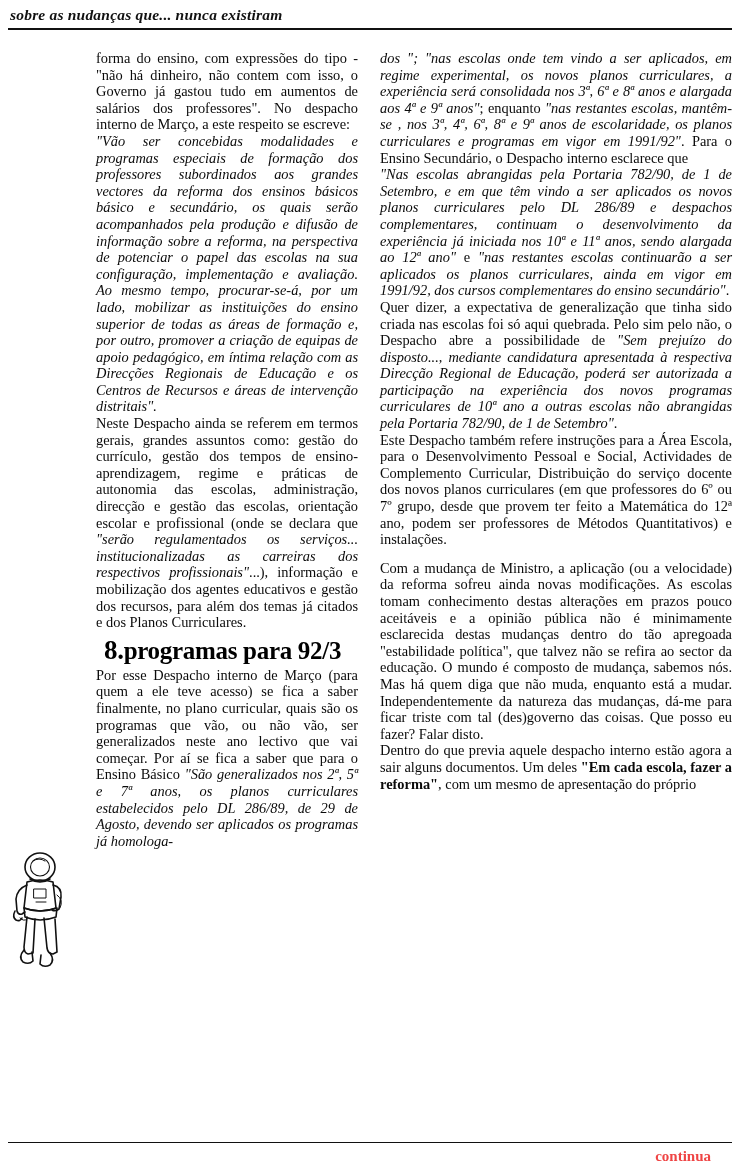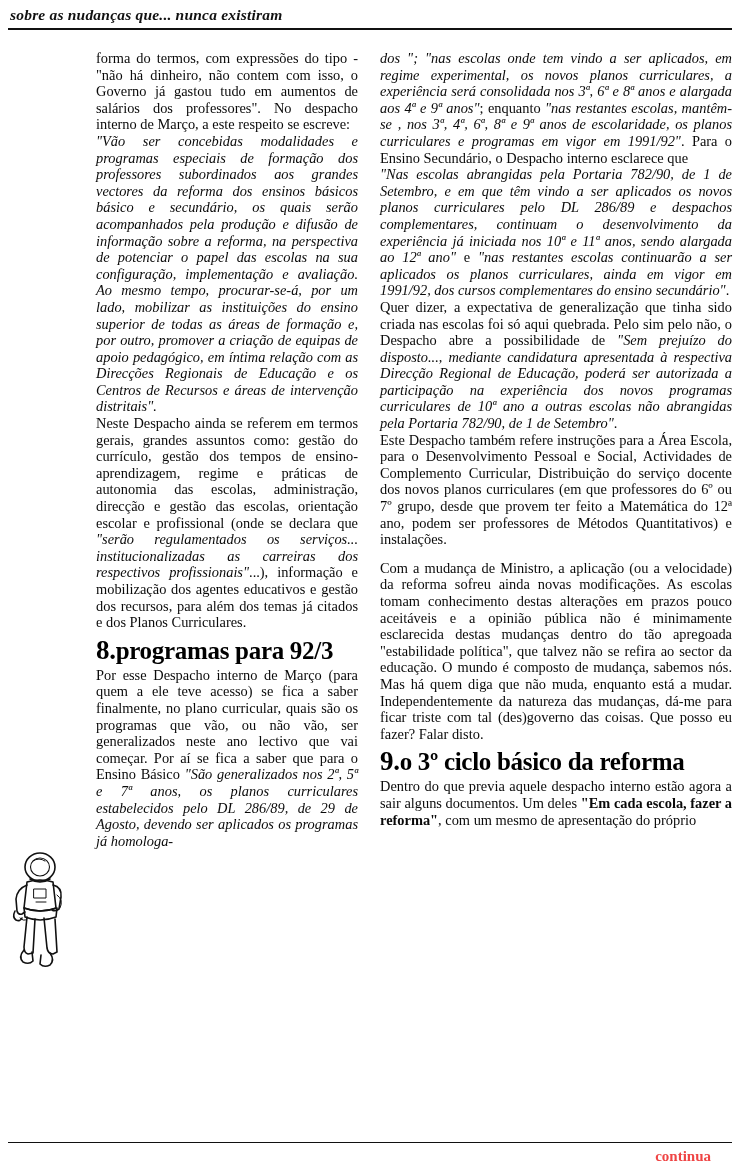--- a/index.html
+++ b/index.html
@@ -72,21 +72,21 @@
   p + p { margin-top: 0px; }
 
   .it { font-style: italic; }
 
   
   h2.sect {
     font-family: "Liberation Serif", serif;
     font-weight: bold;
     font-size: 25px;
     line-height: 27px;
-    margin: 6px 0 3px 0;
+    margin: 6px 0 3px 8px;
     letter-spacing: -0.3px;
     color: #000;
   }
   h2.sect .num { font-size: 27px; }
 
   
   .astro {
     position: absolute;
     left: 0px;
     top: 845px;
@@ -118,21 +118,21 @@
 
 <div class="page">
 
   <div class="runhead">sobre as nudanças que... nunca existiram</div>
   <div class="runhead-rule"></div>
 
   <div class="cols">
 
     <div class="col col-left">
 
-      <p>forma do termos, com expressões do tipo - "não há dinheiro, não contem com isso, o Governo já gastou tudo em aumentos de salários dos professores". No despacho interno de Março, a este respeito se escreve:</p>
+      <p>forma do ensino, com expressões do tipo - "não há dinheiro, não contem com isso, o Governo já gastou tudo em aumentos de salários dos professores". No despacho interno de Março, a este respeito se escreve:</p>
 
       <p class="it">"Vão ser concebidas  modalidades e programas especiais de formação dos professores subordinados aos grandes vectores da reforma dos ensinos básicos básico e secundário, os quais serão acompanhados pela produção e difusão de informação sobre a reforma, na perspectiva de potenciar o papel das escolas na sua configuração, implementação e avaliação. Ao mesmo tempo, procurar-se-á, por um lado, mobilizar as instituições do ensino superior de todas as áreas de formação e, por outro, promover a criação de equipas de apoio pedagógico, em íntima relação com as Direcções Regionais de Educação e os Centros de Recursos e áreas de intervenção distritais".</p>
 
       <p><span>Neste Despacho ainda se referem em termos gerais, grandes assuntos como: gestão do currículo, gestão dos tempos de ensino-aprendizagem, regime e práticas de autonomia das escolas, administração, direcção e gestão das escolas, orientação escolar e profissional (onde se declara que </span><span class="it">"serão regulamentados os serviços... institucionalizadas as carreiras dos respectivos profissionais"</span><span>...), informação e mobilização dos agentes educativos e gestão dos recursos, para além dos temas já citados e dos Planos Curriculares.</span></p>
 
       <h2 class="sect"><span class="num">8.</span><span>programas para 92/3</span></h2>
 
       <p><span>Por esse Despacho interno de Março (para quem a ele teve acesso) se fica a saber finalmente, no plano curricular, quais são os programas que vão, ou não vão, ser generalizados neste ano lectivo  que vai começar. Por aí se fica a saber que  para o Ensino Básico </span><span class="it">"São generalizados nos 2ª, 5ª e 7ª anos, os planos curriculares estabelecidos pelo DL 286/89, de 29 de Agosto, devendo ser aplicados os programas já homologa-</span></p>
     </div>
 
@@ -143,21 +143,20 @@
       <p><span class="it">"Nas escolas abrangidas pela Portaria 782/90, de 1 de Setembro, e em que têm vindo a ser aplicados os novos planos curriculares pelo DL 286/89 e despachos complementares, continuam o desenvolvimento da experiência já iniciada nos 10ª e 11ª anos, sendo alargada ao 12ª ano"</span><span> e </span><span class="it">"nas restantes escolas continuarão a ser aplicados os planos curriculares, ainda em vigor em 1991/92, dos cursos complementares do ensino secundário"</span><span>.</span></p>
 
       <p><span>Quer dizer, a expectativa de generalização que tinha sido criada nas escolas foi só aqui quebrada. Pelo sim pelo não, o Despacho abre a possibilidade de </span><span class="it">"Sem prejuízo do disposto..., mediante candidatura apresentada à respectiva Direcção Regional de Educação, poderá ser autorizada a participação na experiência dos novos programas curriculares de 10ª ano a outras escolas não abrangidas pela Portaria 782/90, de 1 de Setembro"</span><span>.</span></p>
 
       <p>Este Despacho também refere instruções para a Área Escola, para o Desenvolvimento Pessoal e Social, Actividades de Complemento Curricular, Distribuição do serviço docente dos novos planos curriculares (em que professores do 6º ou 7º grupo, desde que provem ter feito a Matemática do 12ª ano, podem ser professores de Métodos Quantitativos) e instalações.</p>
 
       <div class="spacer-md"></div>
 
       <p>Com a mudança de Ministro, a aplicação (ou a velocidade) da reforma sofreu ainda novas modificações.  As escolas tomam conhecimento destas alterações em prazos pouco aceitáveis e a opinião pública não é minimamente esclarecida destas mudanças dentro do tão apregoada "estabilidade política", que talvez não se refira ao sector da educação. O mundo é composto de mudança, sabemos nós. Mas há quem diga que não muda, enquanto está a mudar. Independentemente da natureza das mudanças, dá-me para ficar triste com tal (des)governo das coisas. Que posso eu fazer? Falar disto.</p>
 
-      <h2 class="sect"><span class="num">9.</span><span>o 3º ciclo básico da reforma</span></h2>
 
       <p><span>Dentro do que previa aquele despacho interno estão agora a sair alguns documentos. Um deles </span><b>"Em cada escola, fazer a reforma"</b><span>, com um mesmo de apresentação do próprio</span></p>
     </div>
   </div>
 
   <div class="astro">
     <svg viewBox="0 0 84 135" width="84" height="135" aria-hidden="true">
       <g fill="none" stroke="#111" stroke-width="1.6" stroke-linecap="round" stroke-linejoin="round">
 
         <ellipse cx="40" cy="22" rx="15" ry="14"></ellipse>

